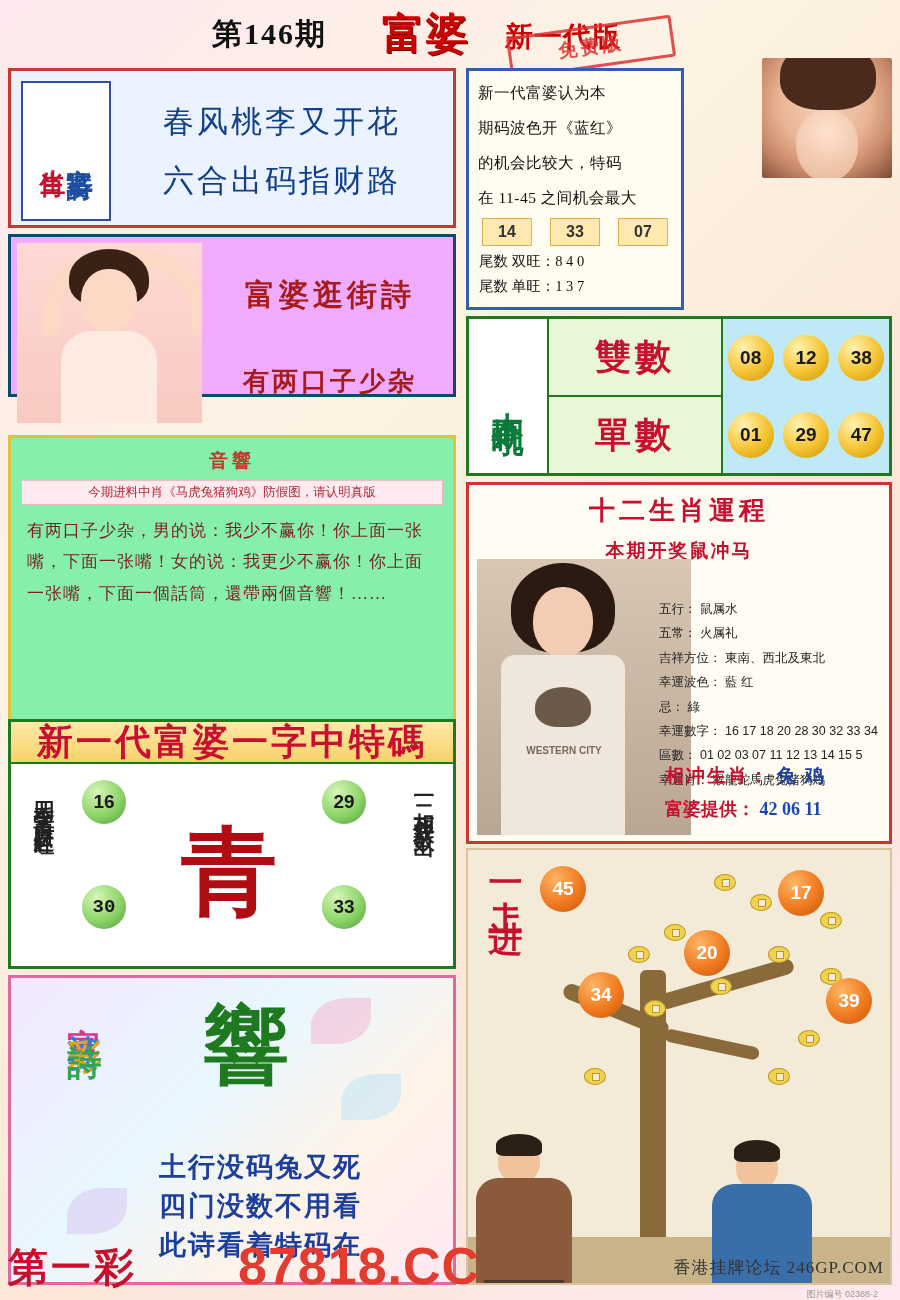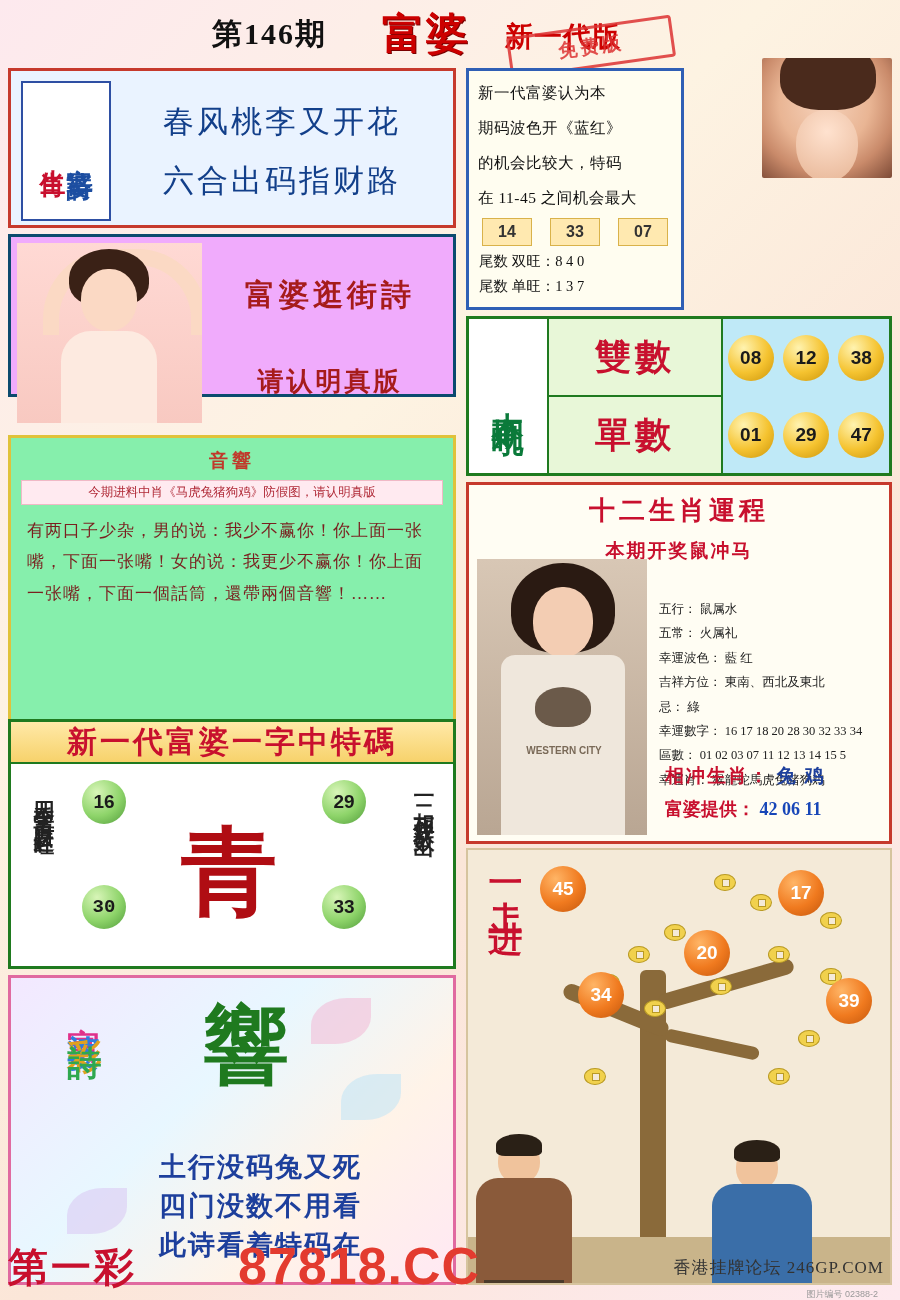--- a/index.html
+++ b/index.html
@@ -67,21 +67,21 @@
     font-size:19px;font-weight:bold;color:#c0392b;letter-spacing:4px;}
   .p3-note{margin:6px 10px 0;background:#ffeaf0;border:1px solid #f0b9c6;text-align:center;
     font-size:12.5px;color:#b02a37;padding:3px 2px;font-family:"Liberation Serif",serif;}
   .p3-body{margin:10px 16px 0;font-family:"Liberation Serif",serif;font-size:17px;color:#7a1f1f;
     line-height:1.85;letter-spacing:1px;}
 
   
   .p4{left:8px;top:719px;width:448px;height:250px;background:#fff;border:3px solid #1f7a1f;}
   .p4-head{height:40px;background:linear-gradient(#ffe9a8,#f7d26b);
     border-bottom:2px solid #1f7a1f;display:flex;align-items:center;justify-content:center;}
-  .p4-head span{font-family:"Liberation Serif",serif;font-size:30px;font-weight:bold;color:#c8102e;letter-spacing:3px;}
+  .p4-head span{font-family:"Liberation Serif",serif;font-size:36px;font-weight:bold;color:#c8102e;letter-spacing:3px;}
   .p4-left{position:absolute;left:14px;top:62px;width:34px;font-family:"Liberation Serif",serif;
     font-size:21px;color:#222;writing-mode:vertical-rl;letter-spacing:6px;line-height:1.5;font-weight:bold;}
   .p4-right{position:absolute;right:14px;top:62px;width:34px;font-family:"Liberation Serif",serif;
     font-size:21px;color:#222;writing-mode:vertical-rl;letter-spacing:6px;line-height:1.5;font-weight:bold;}
   .p4-word{position:absolute;left:170px;top:108px;font-family:"Liberation Serif",serif;
     font-size:96px;font-weight:bold;color:#b00d13;line-height:.9;}
   .ball{position:absolute;width:44px;height:44px;border-radius:50%;
     display:flex;align-items:center;justify-content:center;
     font-family:"Liberation Sans",sans-serif;font-size:19px;font-weight:bold;color:#1a1a1a;}
   .ball.green{background:radial-gradient(circle at 34% 28%,#d8f5b8,#8ed46a 55%,#4f9a39 100%);}
@@ -130,27 +130,27 @@
     background:radial-gradient(circle at 34% 28%,#fff3b0,#f5c330 55%,#c99208 100%);
     display:flex;align-items:center;justify-content:center;font-size:19px;font-weight:bold;color:#1a1a1a;}
 
   
   .r3{left:466px;top:482px;width:426px;height:362px;background:#fffdf3;border:3px solid #c6392c;}
   .r3-title{text-align:center;margin-top:8px;font-family:"Liberation Serif",serif;font-size:26px;
     font-weight:bold;color:#c8102e;letter-spacing:4px;}
   .r3-sub{text-align:center;margin-top:10px;font-family:"Liberation Serif",serif;font-size:19px;
     font-weight:bold;color:#c8102e;letter-spacing:2px;}
   .r3-photo{position:absolute;left:8px;top:74px;width:170px;height:276px;overflow:hidden;
-    background:linear-gradient(#d8c7b5,#b9a693);}
+    background:linear-gradient(#d8c7b5,#b9a693);padding-left:44px;}
   .r3-photo .hair{position:absolute;left:34px;top:4px;width:104px;height:90px;background:#2a1a12;border-radius:50% 50% 42% 42%;}
   .r3-photo .head{position:absolute;left:56px;top:28px;width:60px;height:70px;background:#f3cdb3;border-radius:48%;}
   .r3-photo .top{position:absolute;left:24px;top:96px;width:124px;height:180px;background:#efe7dc;border-radius:14px 14px 0 0;}
   .r3-photo .logo{position:absolute;left:58px;top:128px;width:56px;height:40px;background:#6b5a4a;border-radius:50% 50% 40% 40%;}
   .r3-photo .lbl{position:absolute;left:44px;top:186px;width:86px;text-align:center;font-size:10px;color:#7a6a58;font-weight:bold;}
-  .r3-list{position:absolute;left:190px;top:112px;width:228px;font-family:Liberation Serif, serif;
+  .r3-list{position:absolute;left:190px;top:112px;width:228px;font-family:Liberation Sans, sans-serif;
     font-size:12.5px;color:#222;line-height:1.95;}
   .r3-foot1{position:absolute;left:196px;top:278px;font-family:"Liberation Serif",serif;font-size:19px;
     font-weight:bold;color:#c8102e;letter-spacing:2px;}
   .r3-foot1 b{color:#1d3f9c;}
   .r3-foot2{position:absolute;left:196px;top:312px;font-family:"Liberation Serif",serif;font-size:18px;
     font-weight:bold;color:#c8102e;}
   .r3-foot2 b{color:#1746b8;}
 
   
   .r4{left:466px;top:848px;width:426px;height:437px;background:#f4ead8;border:2px solid #d6c49e;overflow:hidden;}
@@ -212,21 +212,21 @@
 
   <div class="panel p2">
     <div class="p2-photo">
       <div class="arms"></div>
         <div class="hair"></div>
         <div class="head"></div>
         <div class="body"></div>
     </div>
     <div class="p2-text">
       <div class="l1">富婆逛街詩</div>
-      <div class="l2">请认明真版</div>
+      <div class="l2">有两口子少杂</div>
     </div>
   </div>
 
   <div class="panel p3">
     <div class="p3-title">音響</div>
     <div class="p3-note">今期进料中肖《马虎兔猪狗鸡》防假图，请认明真版</div>
     <div class="p3-body">有两口子少杂，男的说：我少不赢你！你上面一张嘴，下面一张嘴！女的说：我更少不赢你！你上面一张嘴，下面一個話筒，還帶兩個音響！……</div>
   </div>
 
   <div class="panel p4">
@@ -303,22 +303,22 @@
     <div class="r3-photo">
       <div class="hair"></div>
         <div class="head"></div>
         <div class="top"></div>
         <div class="logo"></div>
       <div class="lbl">WESTERN CITY</div>
     </div>
     <div class="r3-list">
       <div>五行：   鼠属水</div>
       <div>五常：   火属礼</div>
+      <div>吉祥方位： 東南、西北及東北</div>
       <div>幸運波色： 藍  红</div>
-      <div>吉祥方位： 東南、西北及東北</div>
       <div>忌：      綠</div>
       <div>幸運數字： 16 17 18 20 28 30 32 33 34</div>
       <div>區數：   01 02 03 07 11 12 13 14 15  5</div>
       <div>幸運肖：  猴龍蛇馬虎兔猪狗鸡</div>
     </div>
     <div class="r3-foot1">
       <span>相冲生肖：</span>
       <b>兔  鸡</b>
     </div>
     <div class="r3-foot2">

